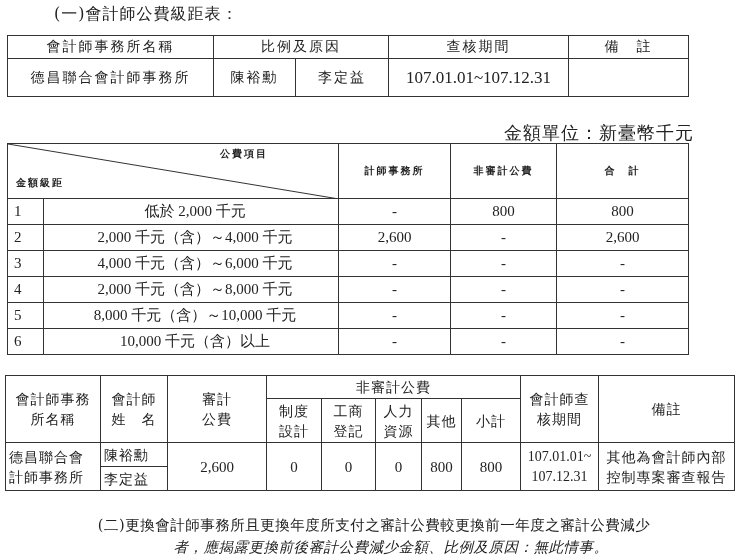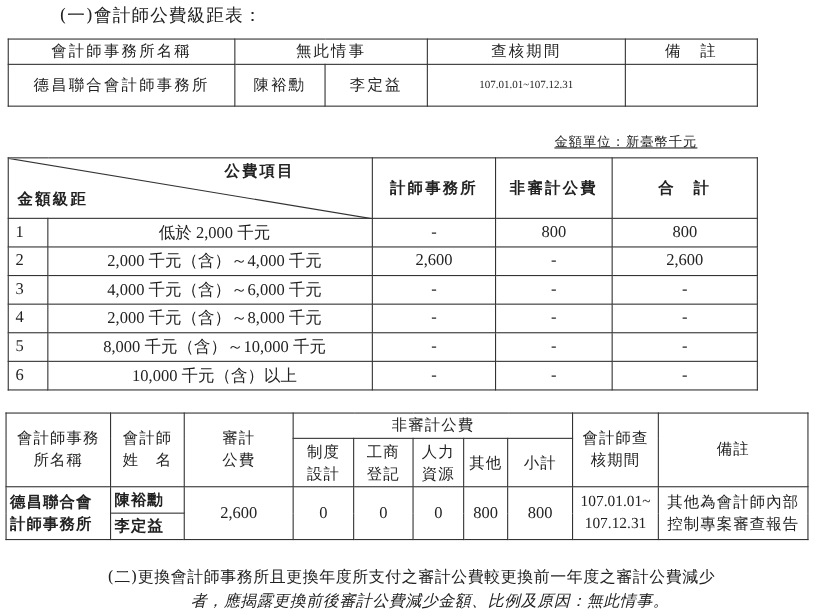--- a/index.html
+++ b/index.html
@@ -4,55 +4,55 @@
 <style>
   html, body { margin:0; padding:0; background:#ffffff; }
   body { width:740px; height:560px; position:relative; overflow:hidden;
          font-family:"DejaVu Serif","Liberation Serif",serif; color:#222; }
   .abs { position:absolute; }
   .heading { left:10px; top:4px; font-size:16px; letter-spacing:1px;margin-left:44px; }
   table { border-collapse:collapse; position:absolute; table-layout:fixed; }
   td, th { border:1px solid #333; padding:0; text-align:center; vertical-align:middle; font-weight:normal; }
   .t1 { left:7px; top:35px; width:681px; font-size:14px; }
   .t1 td { letter-spacing:2px; }
-  .t1 .num { font-family:"Liberation Serif",serif; letter-spacing:0; font-size:10px; }
-  .unit { left:504px; top:121px; font-size:12px; text-decoration:underline; letter-spacing:1px; }
+  .t1 .num { font-family:"Liberation Serif",serif; letter-spacing:0; font-size:17px; }
+  .unit { left:504px; top:121px; font-size:18px; letter-spacing:1px; }
   .t2 { left:7px; top:143px; width:681px; font-size:14px; }
-  .t2 th { font-weight:bold; font-size:14px; letter-spacing:2px; }
+  .t2 th { font-weight:bold; font-size:10px; letter-spacing:2px; }
   .t2 td { height:25px; font-family:"Liberation Serif",serif; font-size:15px; }
   .t2 td.idx { text-align:left; padding-left:6px; }
   .t2 td.range { text-align:center; padding-left:8px; }
   .diag { position:relative; height:54px; padding:0; }
   .diag svg { position:absolute; left:0; top:0; }
   .diag .top-lbl { position:absolute; right:70px; top:3px; font-weight:bold; }
   .diag .bot-lbl { position:absolute; left:8px; bottom:8px; font-weight:bold;margin-top:45px; }
   .t3 { left:5px; top:375px; width:729px; font-size:14px; }
   .t3 td { line-height:20px; letter-spacing:1px; }
   .t3 .num { font-family:"Liberation Serif",serif; font-size:15px; letter-spacing:0; }
-  .t3 .left { text-align:left; padding-left:3px;font-weight:bold; }
+  .t3 .left { text-align:left; padding-left:3px; }
   .para { left:10px; top:514px; width:728px; font-size:14.5px; line-height:22px; letter-spacing:0.5px;text-align:center; }
   .para .indent { padding-left:34px; display:block;font-style:italic; }
 </style>
 </head>
 <body>
 
 <div class="abs heading">(一)會計師公費級距表：</div>
 
 <table class="t1">
   <colgroup>
       <col style="width:206px">
       <col style="width:82px">
       <col style="width:93px">
       <col style="width:180px">
       <col style="width:120px">
     </colgroup>
   <tbody>
       <tr style="height:23px">
     <td>會計師事務所名稱</td>
-    <td colspan="2">無此情事</td>
+    <td colspan="2">比例及原因</td>
     <td>查核期間</td>
     <td>備　註</td>
   </tr>
   <tr style="height:38px">
     <td>德昌聯合會計師事務所</td>
     <td>陳裕勳</td>
     <td>李定益</td>
     <td class="num">107.01.01~107.12.31</td>
     <td></td>
   </tr>

